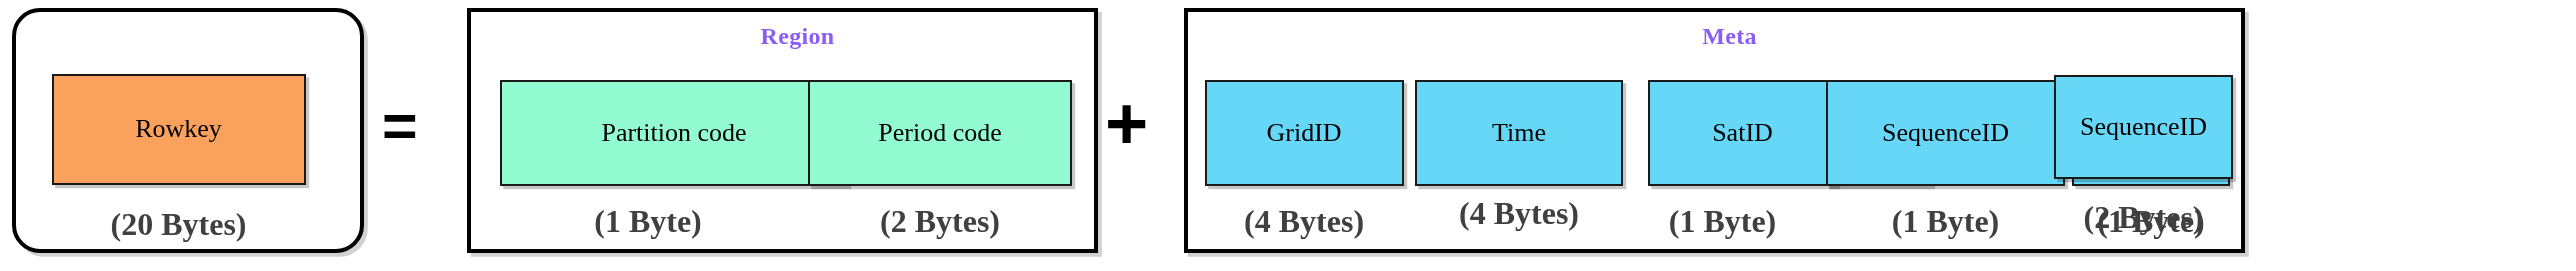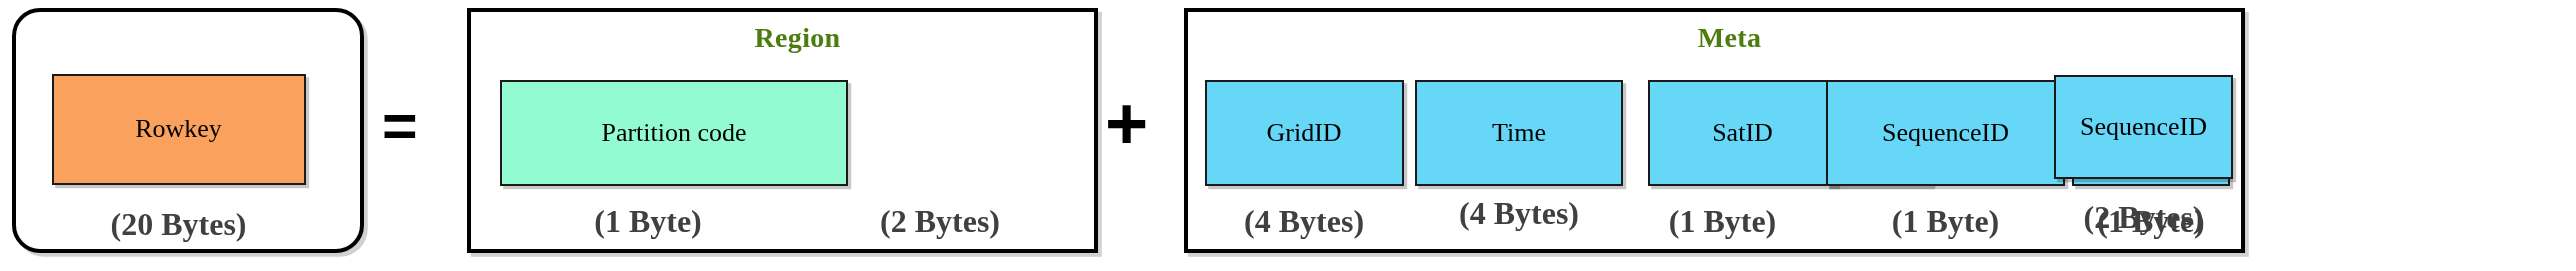--- a/index.html
+++ b/index.html
@@ -25,23 +25,23 @@
     border: 4.5px solid #000000;
     background: #ffffff;
     box-shadow: 3.8px 3.8px 0 0 rgba(0,0,0,0.18);
   }
   .group-title {
     position: absolute;
     left: 0;
     right: 0;
     text-align: center;
     font-weight: bold;
-    font-size: 28px;
+    font-size: 24px;
     line-height: 1;
-    color: #4d7c0f;
+    color: #8b5cf6;
     letter-spacing: 0.3px;
     padding-left: 30px;
   }
 
   
   .cell {
     position: absolute;
     box-sizing: border-box;
     border: 2.5px solid #1a1a1a;
     display: flex;
@@ -96,20 +96,23 @@
   <div class="op op-equals" style="left:382px; top:96px;">=</div>
 
   <div class="group" style="left:467px; top:7.6px; width:631px; height:245px;">
     <div class="group-title" style="top:12.7px;">Region</div>
 
     <div class="cell green" style="left:29px; top:68px; width:348px; height:106px;">
       <span class="cell-label">Partition code</span>
     </div>
     <div class="bytes" style="left:29px; top:193px; width:296px;">(1 Byte)</div>
 
+    <div class="cell green" style="left:337px; top:68px; width:264px; height:106px;">
+      <span class="cell-label">Period code</span>
+    </div>
     <div class="bytes" style="left:337px; top:193px; width:264px;">(2 Bytes)</div>
   </div>
 
   <div class="op op-plus" style="left:1105px; top:87px;">+</div>
 
   <div class="group" style="left:1184px; top:7.6px; width:1061px; height:245px;">
     <div class="group-title" style="top:12.7px;">Meta</div>
 
     <div class="cell blue" style="left:16.6px; top:68px; width:199px; height:106px;">
       <span class="cell-label">GridID</span>

